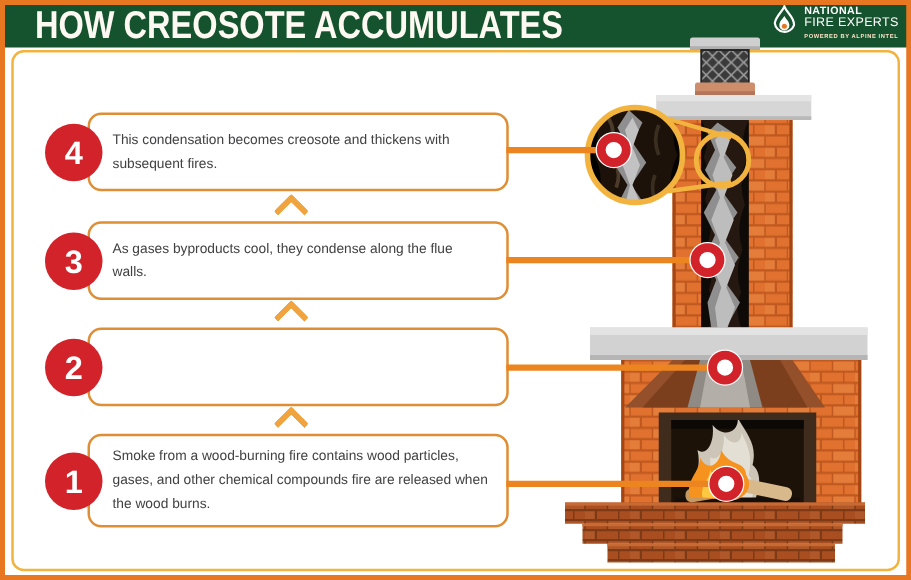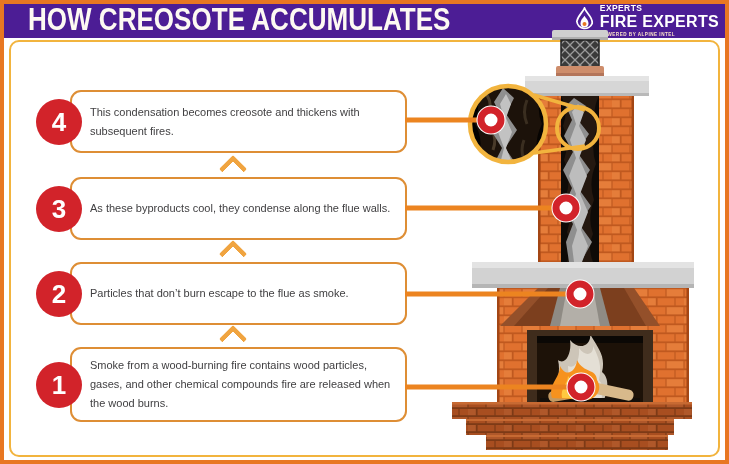--- a/index.html
+++ b/index.html
@@ -9,31 +9,31 @@
   }
   .outer-frame {
     position:absolute; inset:0; border:4px solid #E87722; z-index:10; pointer-events:none;
   }
   .gold-frame {
     position:absolute; left:9px; right:9px; top:40px; bottom:7px;
     border:2px solid #F2B43E; border-radius:10px; z-index:0;
   }
   .header {
     position:absolute; left:0; top:0; width:729px; height:38px;
-    background:#4c1d95; z-index:1;
+    background:#14532d; z-index:1;
   }
   .title {
     position:absolute; left:28px; top:0; line-height:39px; margin:0;
     color:#FDF9F2; font-size:31px; font-weight:bold; letter-spacing:0px;
     transform:scaleX(.84); transform-origin:left center; white-space:nowrap;
   }
   .logo { position:absolute; right:10px; top:4px; display:flex; align-items:center; gap:4px; }
   .logo-text { color:#fff; line-height:1; }
   .logo-line1 { font-size:8.5px; font-weight:bold; letter-spacing:.4px; }
-  .logo-line2 { font-size:16px; font-weight:bold; letter-spacing:.3px; margin-top:1.5px; }
+  .logo-line2 { font-size:10px; font-weight:normal; letter-spacing:.3px; margin-top:1.5px; }
   .logo-tag   { font-size:4.6px; font-weight:bold; letter-spacing:.5px; margin-top:2.5px; color:#FBE3C8; }
   .step {
     position:absolute; left:70px; width:337px; box-sizing:border-box;
     background:#fff; border:2.5px solid #DE8E35; border-radius:11px;
     display:flex; align-items:center; z-index:2;
   }
   .step-text {
     margin:0; padding:4px 14px 4px 18px; color:#414042;
     font-size:11px; line-height:19px;
   }
@@ -58,38 +58,37 @@
 
   <div class="header">
     <h1 class="title">HOW CREOSOTE ACCUMULATES</h1>
     <div class="logo">
       <svg width="23" height="27" viewBox="0 0 24 28">
         <path d="M12 1 C10 6 5 9 4 15 a8.3 8.3 0 0 0 16 2 C20.7 10 14 7 12 1 Z" fill="none" stroke="#fff" stroke-width="1.8"></path>
         <path d="M12 9 c-2 3-4.2 4.4-4.2 8 a4.2 4.2 0 0 0 8.4 0 C16.2 13.4 13.6 12 12 9 Z" fill="#fff"></path>
         <circle cx="12" cy="17.6" r="2.1" fill="#E87722"></circle>
       </svg>
       <div class="logo-text">
-        <div class="logo-line1">EXPERTS</div>
+        <div class="logo-line1">NATIONAL</div>
         <div class="logo-line2">FIRE EXPERTS</div>
         <div class="logo-tag">POWERED BY ALPINE INTEL</div>
       </div>
     </div>
   </div>
 
   <div class="step" style="top:90px; height:63px;">
     <div class="badge">4</div>
     <p class="step-text">This condensation becomes creosote and thickens with subsequent fires.</p>
   </div>
   <div class="step" style="top:177px; height:63px;">
     <div class="badge">3</div>
-    <p class="step-text">As these byproducts cool, they condense along the flue walls.</p>
+    <p class="step-text">As gases byproducts cool, they condense along the flue walls.</p>
   </div>
   <div class="step" style="top:262px; height:63px;">
     <div class="badge">2</div>
-    <p class="step-text">Particles that don’t burn escape to the flue as smoke.</p>
   </div>
   <div class="step" style="top:347px; height:75px;">
     <div class="badge">1</div>
     <p class="step-text">Smoke from a wood-burning fire contains wood particles, gases, and other chemical compounds fire are released when the wood burns.</p>
   </div>
 
   <div class="chev" style="top:159px;"></div>
   <div class="chev" style="top:244px;"></div>
   <div class="chev" style="top:329px;"></div>
 

